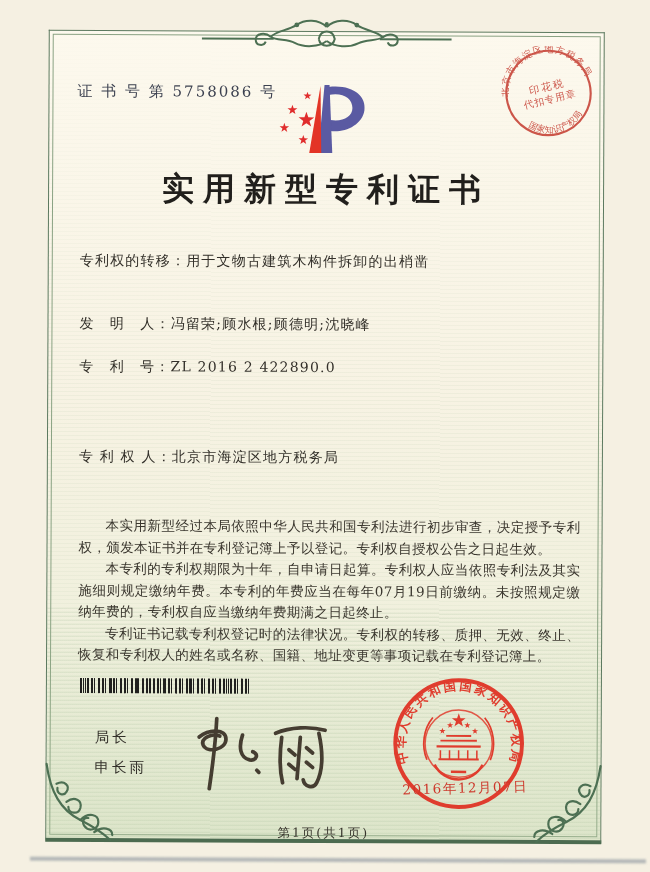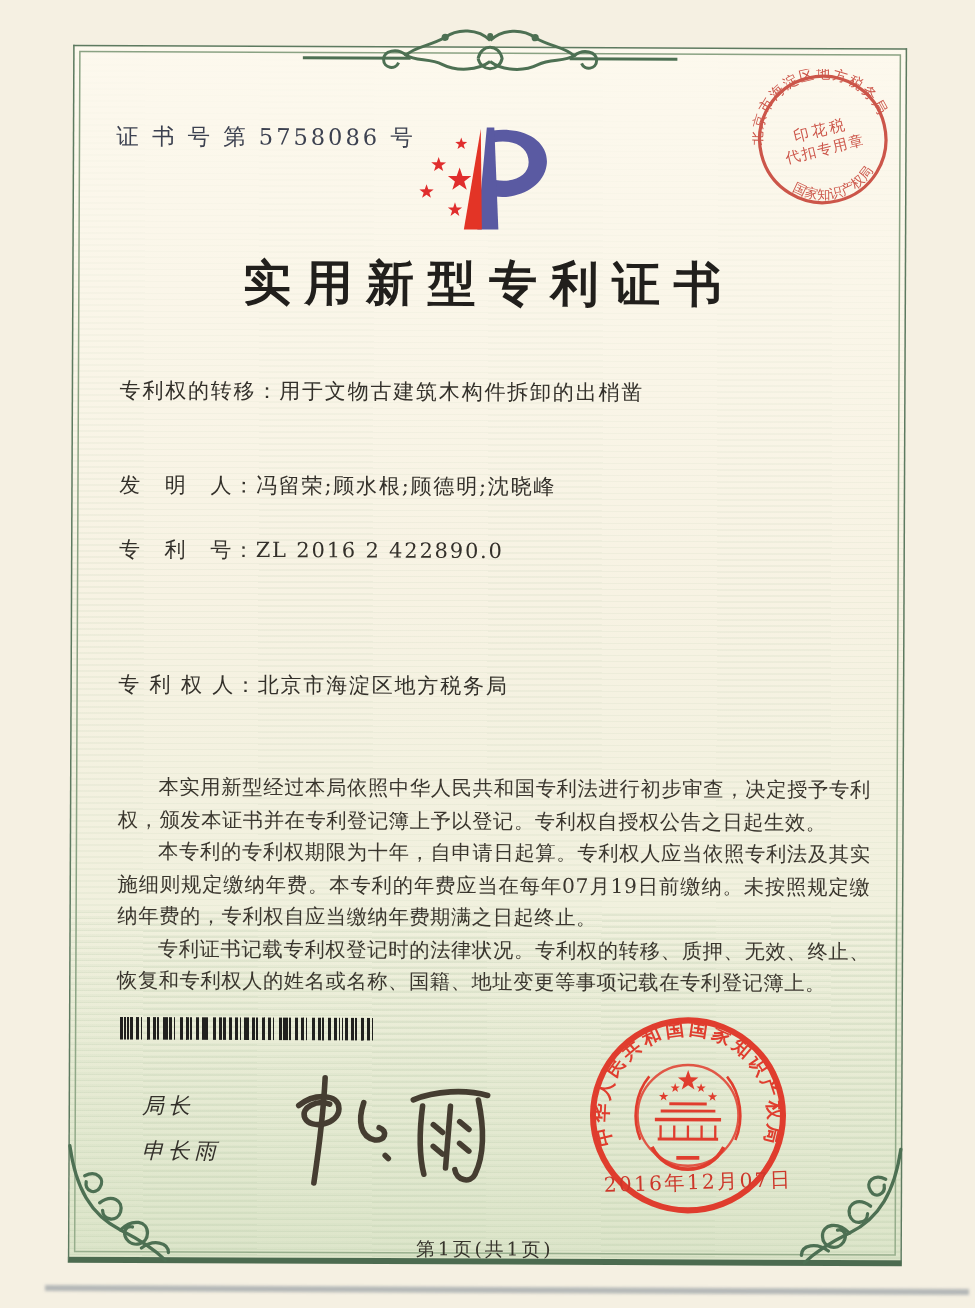--- a/index.html
+++ b/index.html
@@ -36,21 +36,21 @@
   .corner.br{right:-2px;bottom:-4px;}
   
   .cert-no{position:absolute;left:28px;top:51px;font-size:15px;letter-spacing:2px;color:#3c4150;}
   .title{position:absolute;left:0;top:136px;width:100%;text-align:center;
          font-size:32px;font-weight:700;letter-spacing:9px;color:#211f1c;}
   .field-row{position:absolute;left:31px;font-size:14px;letter-spacing:1.2px;color:#33302a;white-space:nowrap;}
   .fr0{top:221px}.fr1{top:284px}.fr2{top:327px}.fr3{top:372px}.fr4{top:417px}.fr5{top:463px}
   .body-text{position:absolute;left:31px;top:484px;width:502px;color:#3a362e;}
   .body-text p{margin:0;font-size:13.5px;line-height:21.5px;letter-spacing:.4px;text-indent:2em;text-align:justify;}
   .signer{position:absolute;left:48px;top:697px;font-size:14.5px;letter-spacing:3px;color:#33302a;}
-  .signer div{margin-bottom:11px;font-style:italic;}
+  .signer div{margin-bottom:11px;}
   .signature{position:absolute;left:138px;top:678px;width:160px;height:84px;}
   .issue-date{position:absolute;left:356px;top:747px;font-size:13.5px;letter-spacing:1.5px;
               color:#cd372a;transform:rotate(-2deg);white-space:nowrap;}
   .footer{position:absolute;left:0;top:793px;width:100%;text-align:center;
           font-size:12.5px;letter-spacing:2px;color:#37342c;}
   
   .barcode{position:absolute;left:33px;top:647px;width:172px;height:15px;
     background-image:
       repeating-linear-gradient(90deg,#20201e 0 2px,rgba(0,0,0,0) 2px 3px,#20201e 3px 4px,rgba(0,0,0,0) 4px 7px,#20201e 7px 9px,rgba(0,0,0,0) 9px 11px),
       repeating-linear-gradient(90deg,rgba(0,0,0,0) 0 5px,#20201e 5px 6px,rgba(0,0,0,0) 6px 13px);

